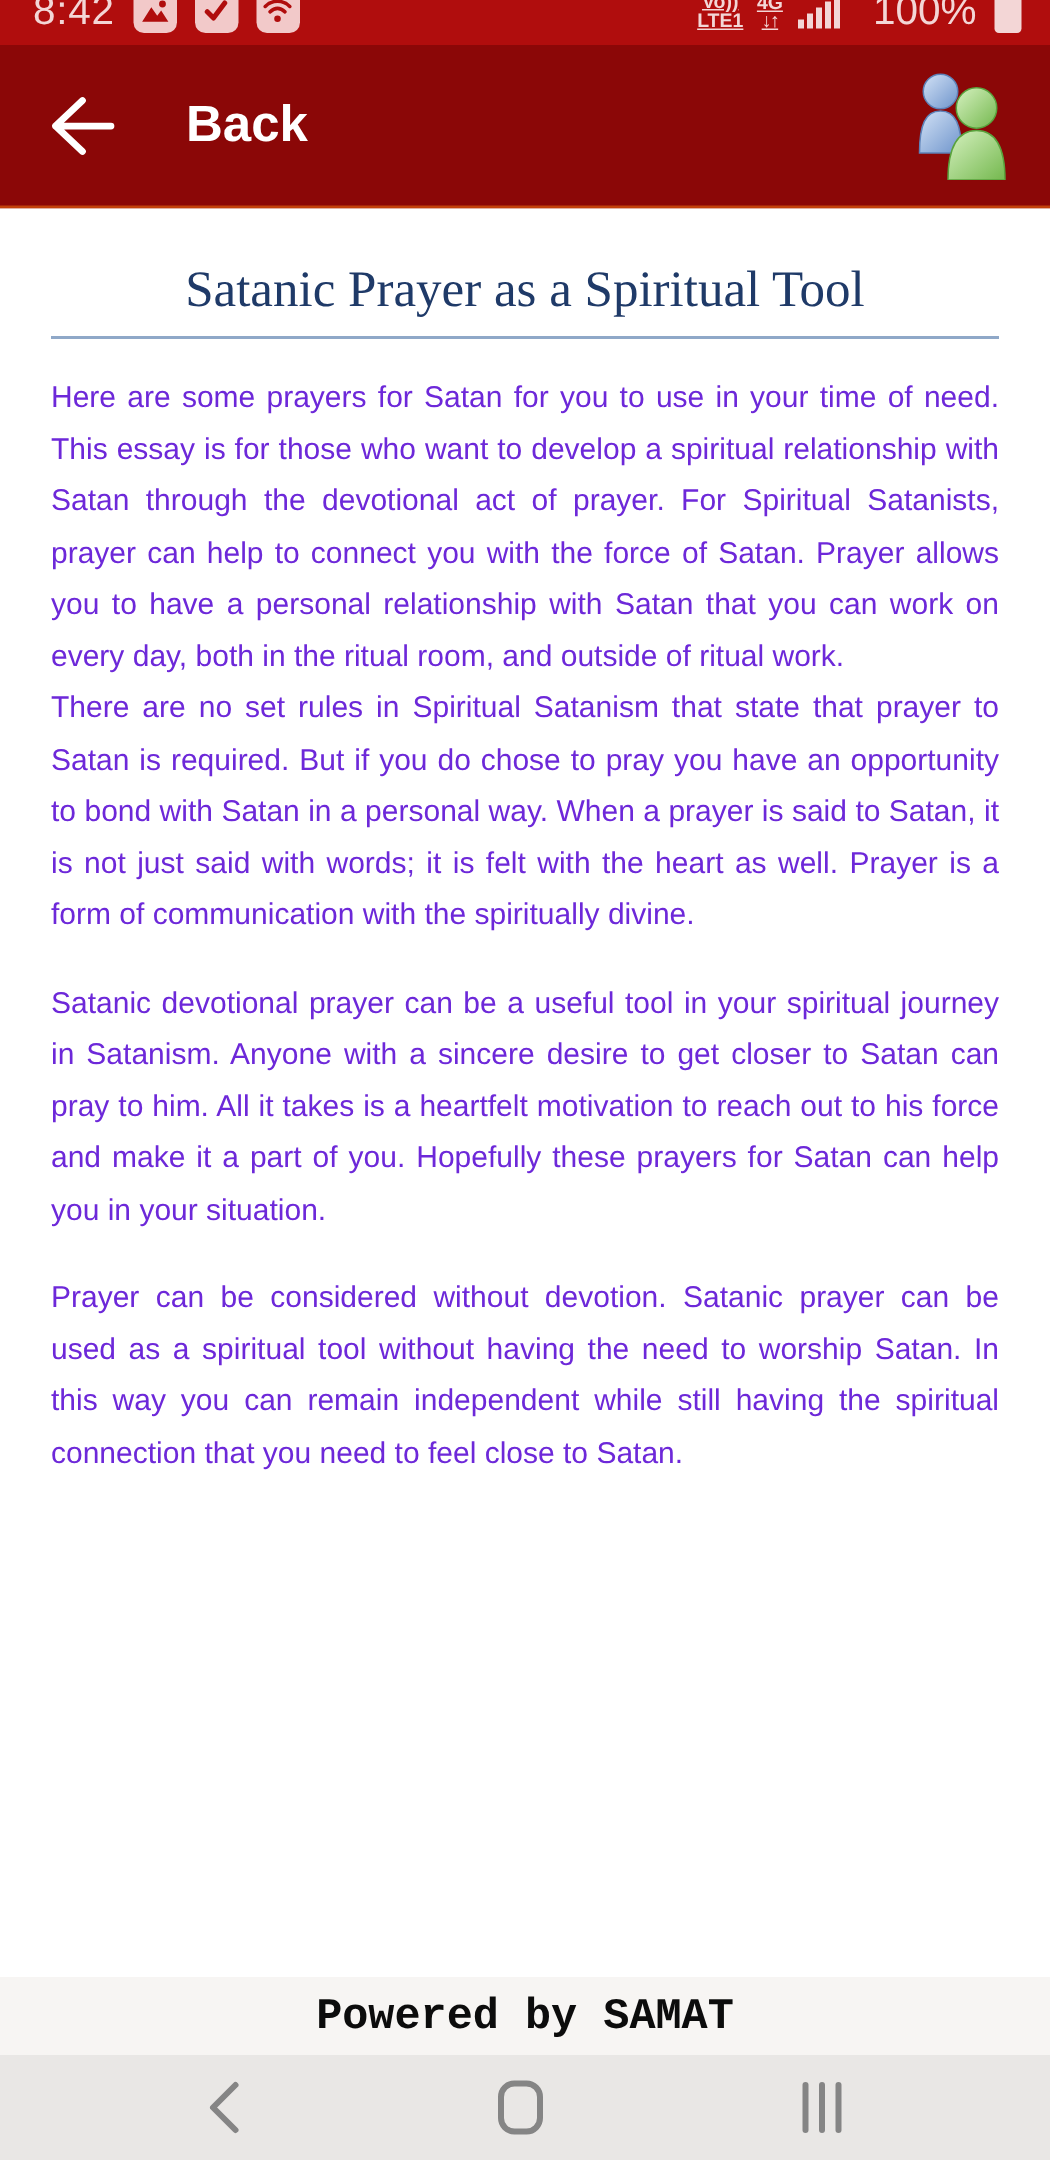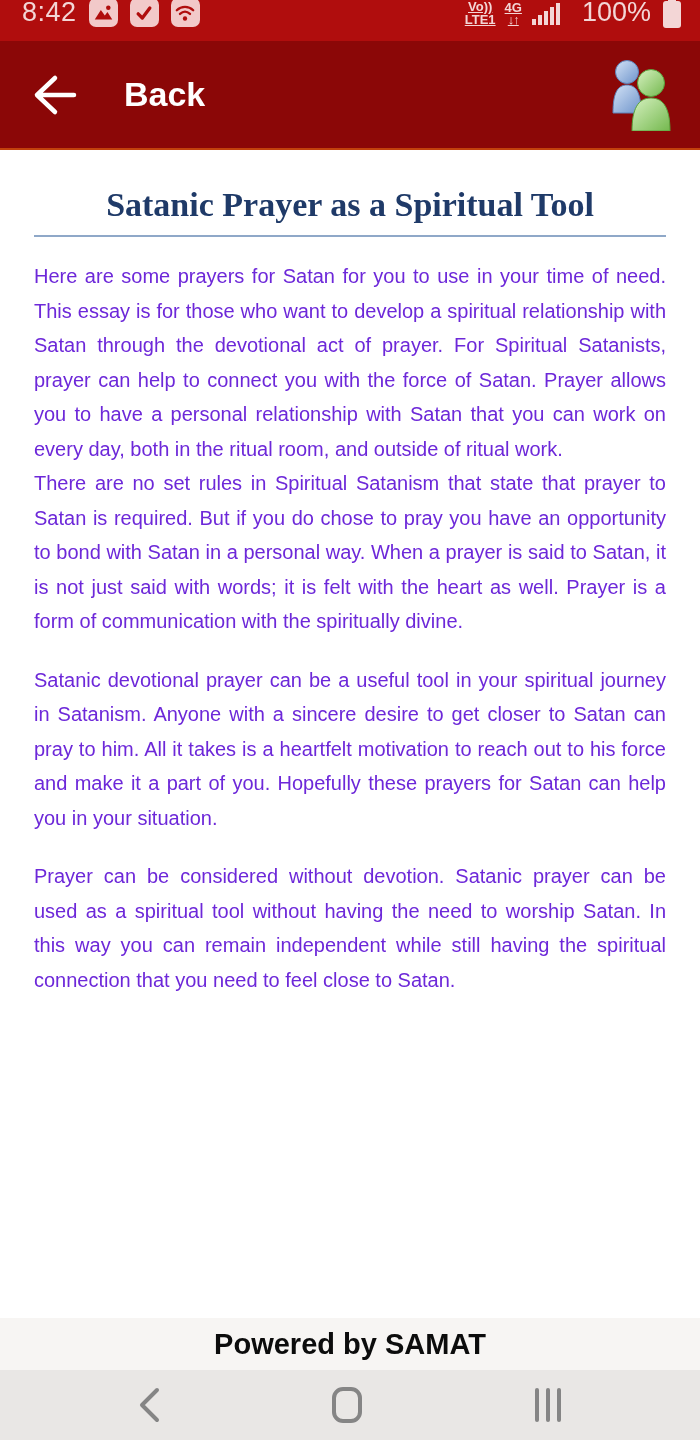--- a/index.html
+++ b/index.html
@@ -7,21 +7,21 @@
   .screen {
     width:700px; height:1440px;
     display:flex; flex-direction:column;
     background:#ffffff;
     font-family:"Liberation Sans", sans-serif;
     overflow:hidden;
     margin:0 auto;
   }
   
   .status-bar {
-    height:41px; background:#B00D0D; color:#F3D6D6;
+    height:30px; background:#B00D0D; color:#F3D6D6;
     display:flex; align-items:center; justify-content:space-between;
     padding:0 16px 16px 22px; flex:0 0 auto;text-align:right;
   }
   .sb-left { display:flex; align-items:center; gap:12px; }
   .sb-time { font-size:27px; letter-spacing:0.5px; }
   .notif-icon {
     width:29px; height:29px; border-radius:7px; background:#F2C9C9;
     display:flex; align-items:center; justify-content:center;
   }
   .sb-right { display:flex; align-items:center; gap:9px; }
@@ -34,35 +34,35 @@
     height:109px; background:#8B0707;
     display:flex; align-items:center; padding:0 28px;
     flex:0 0 auto; border-bottom:2px solid #c2410c;
   }
   .icon-btn { background:none; border:none; padding:0; cursor:pointer; display:flex; align-items:center; }
   .app-title { color:#ffffff; font-size:34px; font-weight:bold; margin-left:46px; }
   .contacts-btn { margin-left:auto; }
   
   .content { flex:1 1 auto; background:#ffffff; padding:0 34px; overflow:hidden; }
   .content h1 {
-    font-family:"Liberation Serif", serif; font-weight:bold;
+    font-family:"Liberation Serif", serif; font-weight:normal;
     color:#1F3A68; font-size:34px; text-align:center;
     margin:36px 0 11px;
   }
   .title-rule { height:2px; background:#8FA8C8; margin:0 0 22px; }
   .content p {
     font-size:20px; line-height:34.5px; color:#6d28d9;
     text-align:justify; margin:0 0 24px;
   }
   .content p.p-tight { margin-bottom:0; }
   
   .footer {
     height:52px; background:#F7F5F3; flex:0 0 auto;
     display:flex; align-items:center; justify-content:center;
-    font-family:Liberation Sans, sans-serif; font-weight:bold;
+    font-family:Liberation Mono, monospace; font-weight:bold;
     font-size:29px; color:#0c0c0c;
   }
   
   .nav-bar {
     height:70px; background:#E9E7E5; flex:0 0 auto;
     display:flex; align-items:center; justify-content:space-between;
     padding:0 136px;
   }
 </style>
 </head>

